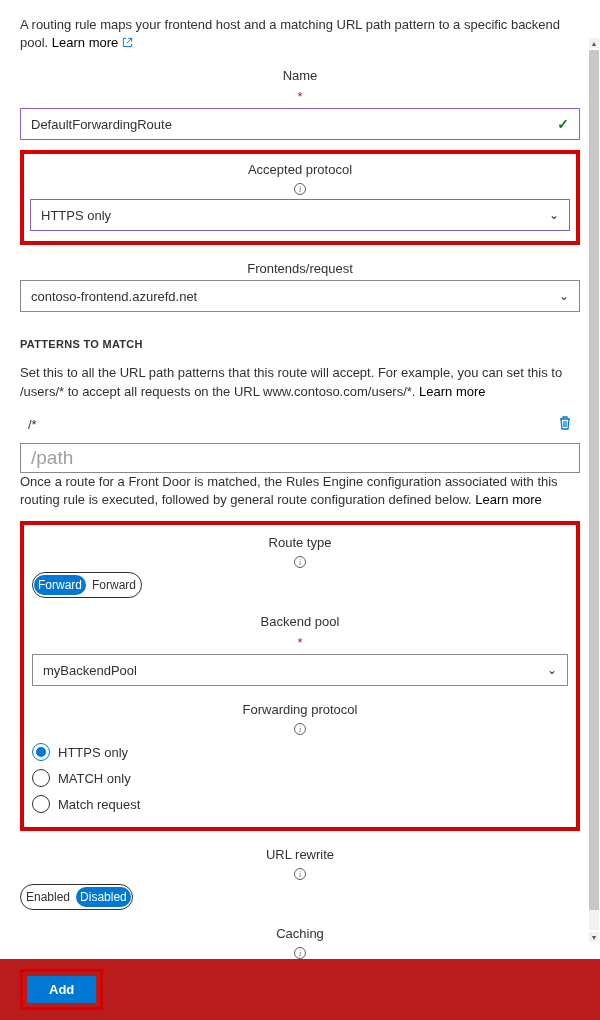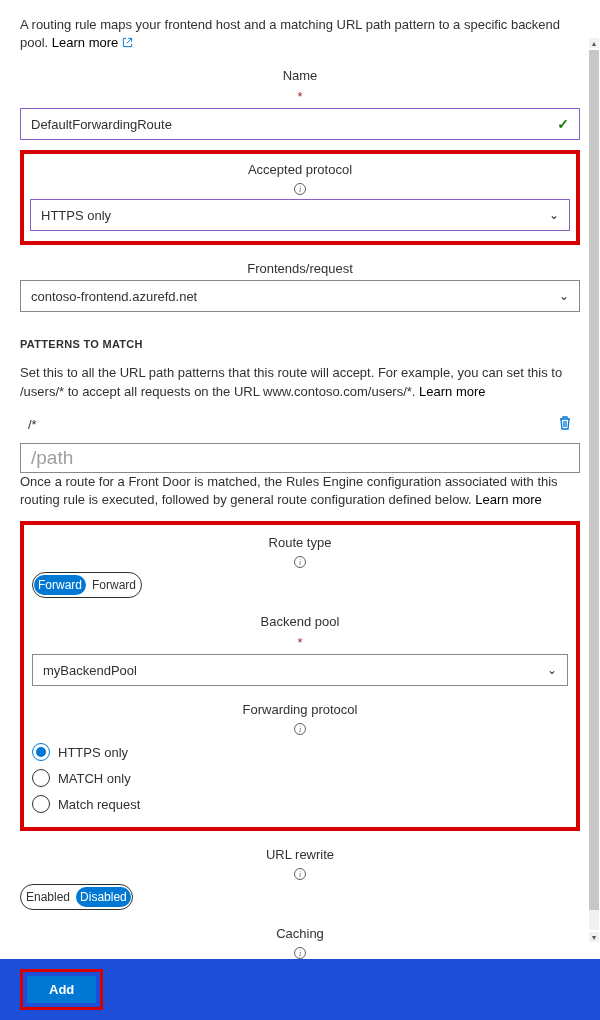--- a/index.html
+++ b/index.html
@@ -136,21 +136,21 @@
     content: "";
     width: 10px; height: 10px;
     background: #0078d4;
     border-radius: 50%;
   }
   .footer {
     position: absolute;
     bottom: 0; left: 0;
     width: 100%;
     padding: 10px 20px;
-    background:#1d4ed8;
+    background:#b91c1c;
     border-top: 0;
   }
   .btn-primary {
     background: #0078d4;
     color: #fff;
     border: none;
     padding: 6px 22px;
     font-size: 13px;
     font-weight:600;
     cursor: pointer;

